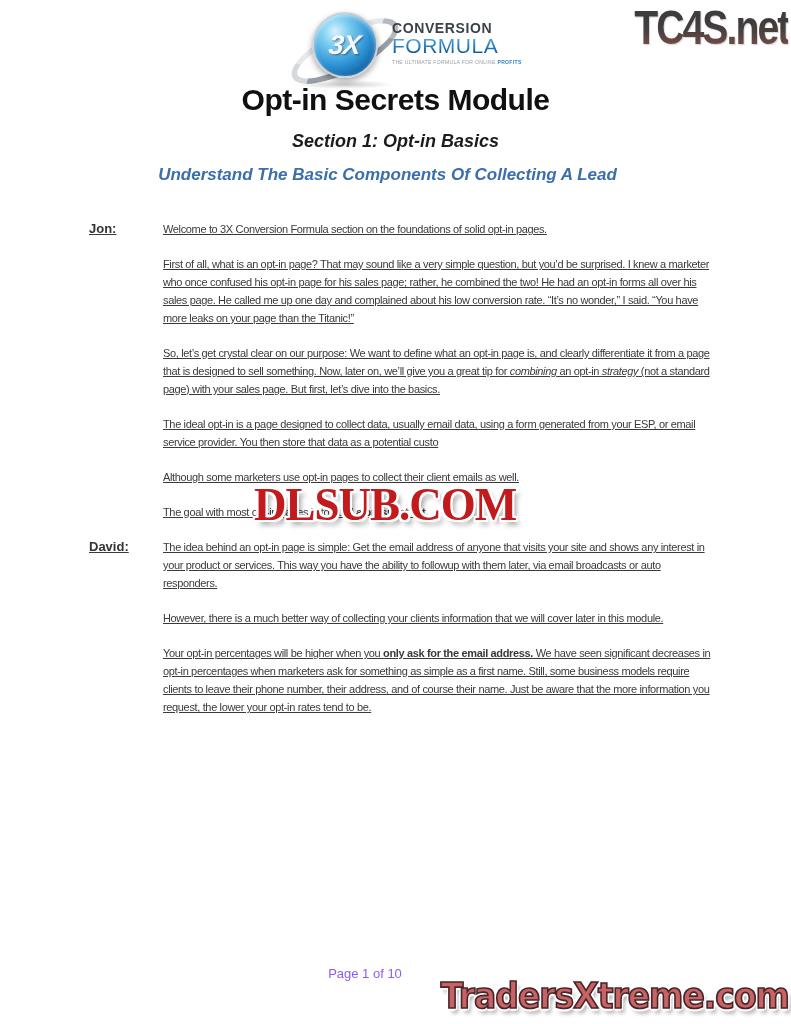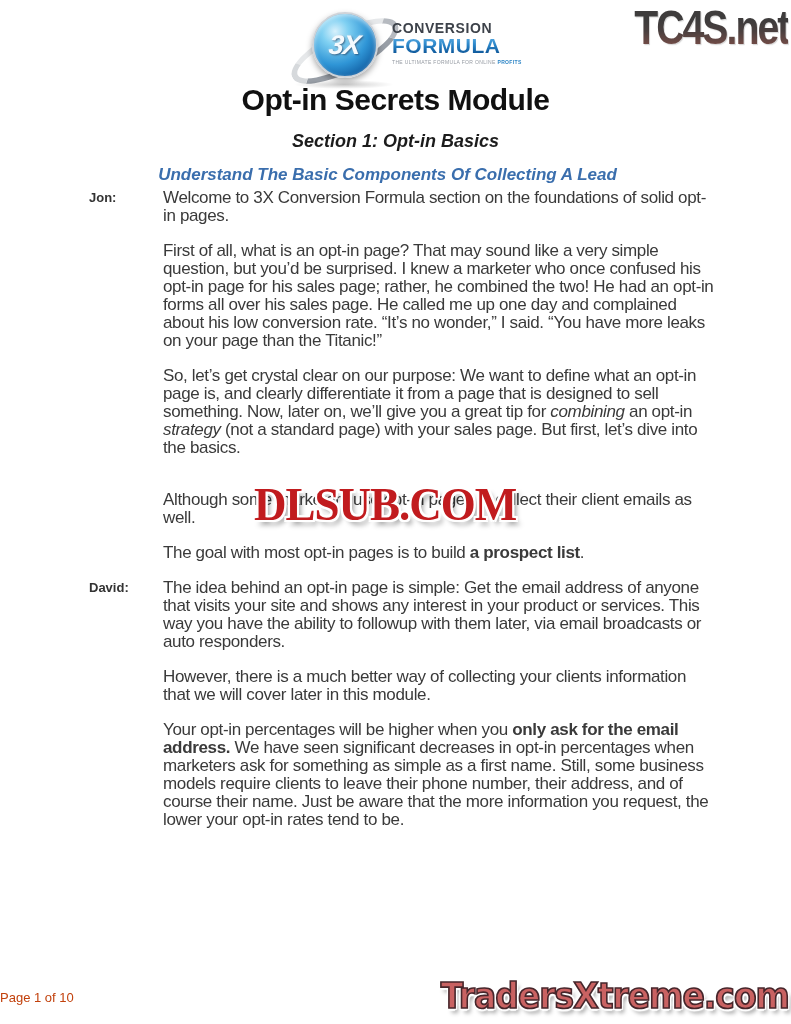--- a/index.html
+++ b/index.html
@@ -34,21 +34,21 @@
     text-shadow:1px 1px 2px rgba(4,40,80,0.65), 0 0 3px rgba(255,255,255,0.5);
     letter-spacing:-1px;
   }
   .logo-shadow{
     position:absolute;left:-6px;top:76px;width:100px;height:9px;
     background:radial-gradient(ellipse at center, rgba(0,0,0,0.20) 0%, rgba(0,0,0,0) 70%);
   }
   .logo-textblock{position:absolute;left:92px;top:16px;width:110px;}
   .logo-line1{font-size:14px;font-weight:bold;color:#3d424a;letter-spacing:0.6px;}
   .logo-line2{
-    font-size:21px;font-weight:bold;letter-spacing:0.5px;margin-top:-2px;
+    font-size:21px;font-weight:normal;letter-spacing:0.5px;margin-top:-2px;
     background:linear-gradient(#6cb9ec 0%, #2a86c9 45%, #0c5294 85%);
     -webkit-background-clip:text;background-clip:text;color:transparent;
   }
   .logo-tagline{font-size:5px;color:#959aa2;letter-spacing:0.35px;margin-top:1px;white-space:nowrap;}
   .logo-tagline .hl{color:#2d85c6;font-weight:bold;}
 
   .wm-topright{
     position:absolute;right:3px;top:2px;
     font-weight:bold;font-size:40px;letter-spacing:-2px;
     transform:scale(0.98,1.18);transform-origin:top right;
@@ -57,31 +57,31 @@
     filter:drop-shadow(1px 1px 0 rgba(0,0,0,0.15));
   }
 
   
   .titles{text-align:center;padding-top:84px;}
   .doc-title{font-size:30px;font-weight:bold;color:#101010;margin:0;line-height:32px;letter-spacing:-0.5px;}
   .doc-section{font-size:18px;font-weight:bold;font-style:italic;color:#1c1c1c;margin:15px 0 10px 0;line-height:20px;}
   .doc-heading{font-size:17px;font-weight:bold;font-style:italic;color:var(--heading-blue,#3a6ead);margin:14px 16px 0 0;line-height:19px;}
 
   
-  .transcript{margin-top:5px;}
+  .transcript{margin-top:36px;text-decoration:underline;}
   .para-row{display:flex;padding-left:89px;margin-bottom:17px;}
   .speaker{width:74px;flex:0 0 74px;font-weight:bold;font-size:13px;line-height:18px;color:#333;}
-  .ptext{width:552px;flex:0 0 552px;font-size:17px;line-height:18px;letter-spacing:-0.35px;color:#3a3a3a;}
+  .ptext{width:552px;flex:0 0 552px;font-size:11px;line-height:18px;letter-spacing:-0.35px;color:#3a3a3a;}
   .ptext .b{font-weight:bold;}
   .ptext .i{font-style:italic;}
 
   
   .footer-page{
-    position:absolute;left:0;top:990px;width:730px;
-    font-size:13px;color:#c2410c;
+    position:absolute;left:0;top:966px;width:730px;text-align:center;
+    font-size:13px;color:#8b5cf6;
   }
 
   
   .wm-center{
     position:absolute;left:254px;top:481px;
     font-family:"Liberation Serif", serif;
     font-weight:bold;font-size:45px;line-height:48px;letter-spacing:-1px;
     color:var(--dlsub-red,#c11b1e);
     transform:scaleY(1.02);
     text-shadow:
@@ -135,20 +135,21 @@
       <div class="para-row">
         <div class="speaker"></div>
         <div class="ptext"><span>First of all, what is an opt-in page?  That may sound like a very simple question, but you’d be surprised. I knew a marketer who once confused his opt-in page for his sales page; rather, he combined the two! He had an opt-in forms all over his sales page. He called me up one day and complained about his low conversion rate. “It’s no wonder,” I said. “You have more leaks on your page than the Titanic!”</span></div>
       </div>
       <div class="para-row">
         <div class="speaker"></div>
         <div class="ptext"><span>So, let’s get crystal clear on our purpose: We want to define what an opt-in page is, and clearly differentiate it from a page that is designed to sell something. Now, later on, we’ll give you a great tip for </span><span class="i">combining</span><span> an opt-in </span><span class="i">strategy</span><span> (not a standard page) with your sales page. But first, let’s dive into the basics.</span></div>
       </div>
       <div class="para-row">
         <div class="speaker"></div>
+        <div class="ptext"><span>The ideal opt-in is a page designed to collect data, usually email data, using a form generated from your ESP, or email service provider. You then store that data as a potential custo</span></div>
       </div>
       <div class="para-row">
         <div class="speaker"></div>
         <div class="ptext"><span>Although some marketers use opt-in pages to collect their client emails as well.</span></div>
       </div>
       <div class="para-row">
         <div class="speaker"></div>
         <div class="ptext"><span>The goal with most opt-in pages is to build </span><span class="b">a prospect list</span><span>.</span></div>
       </div>
       <div class="para-row">

